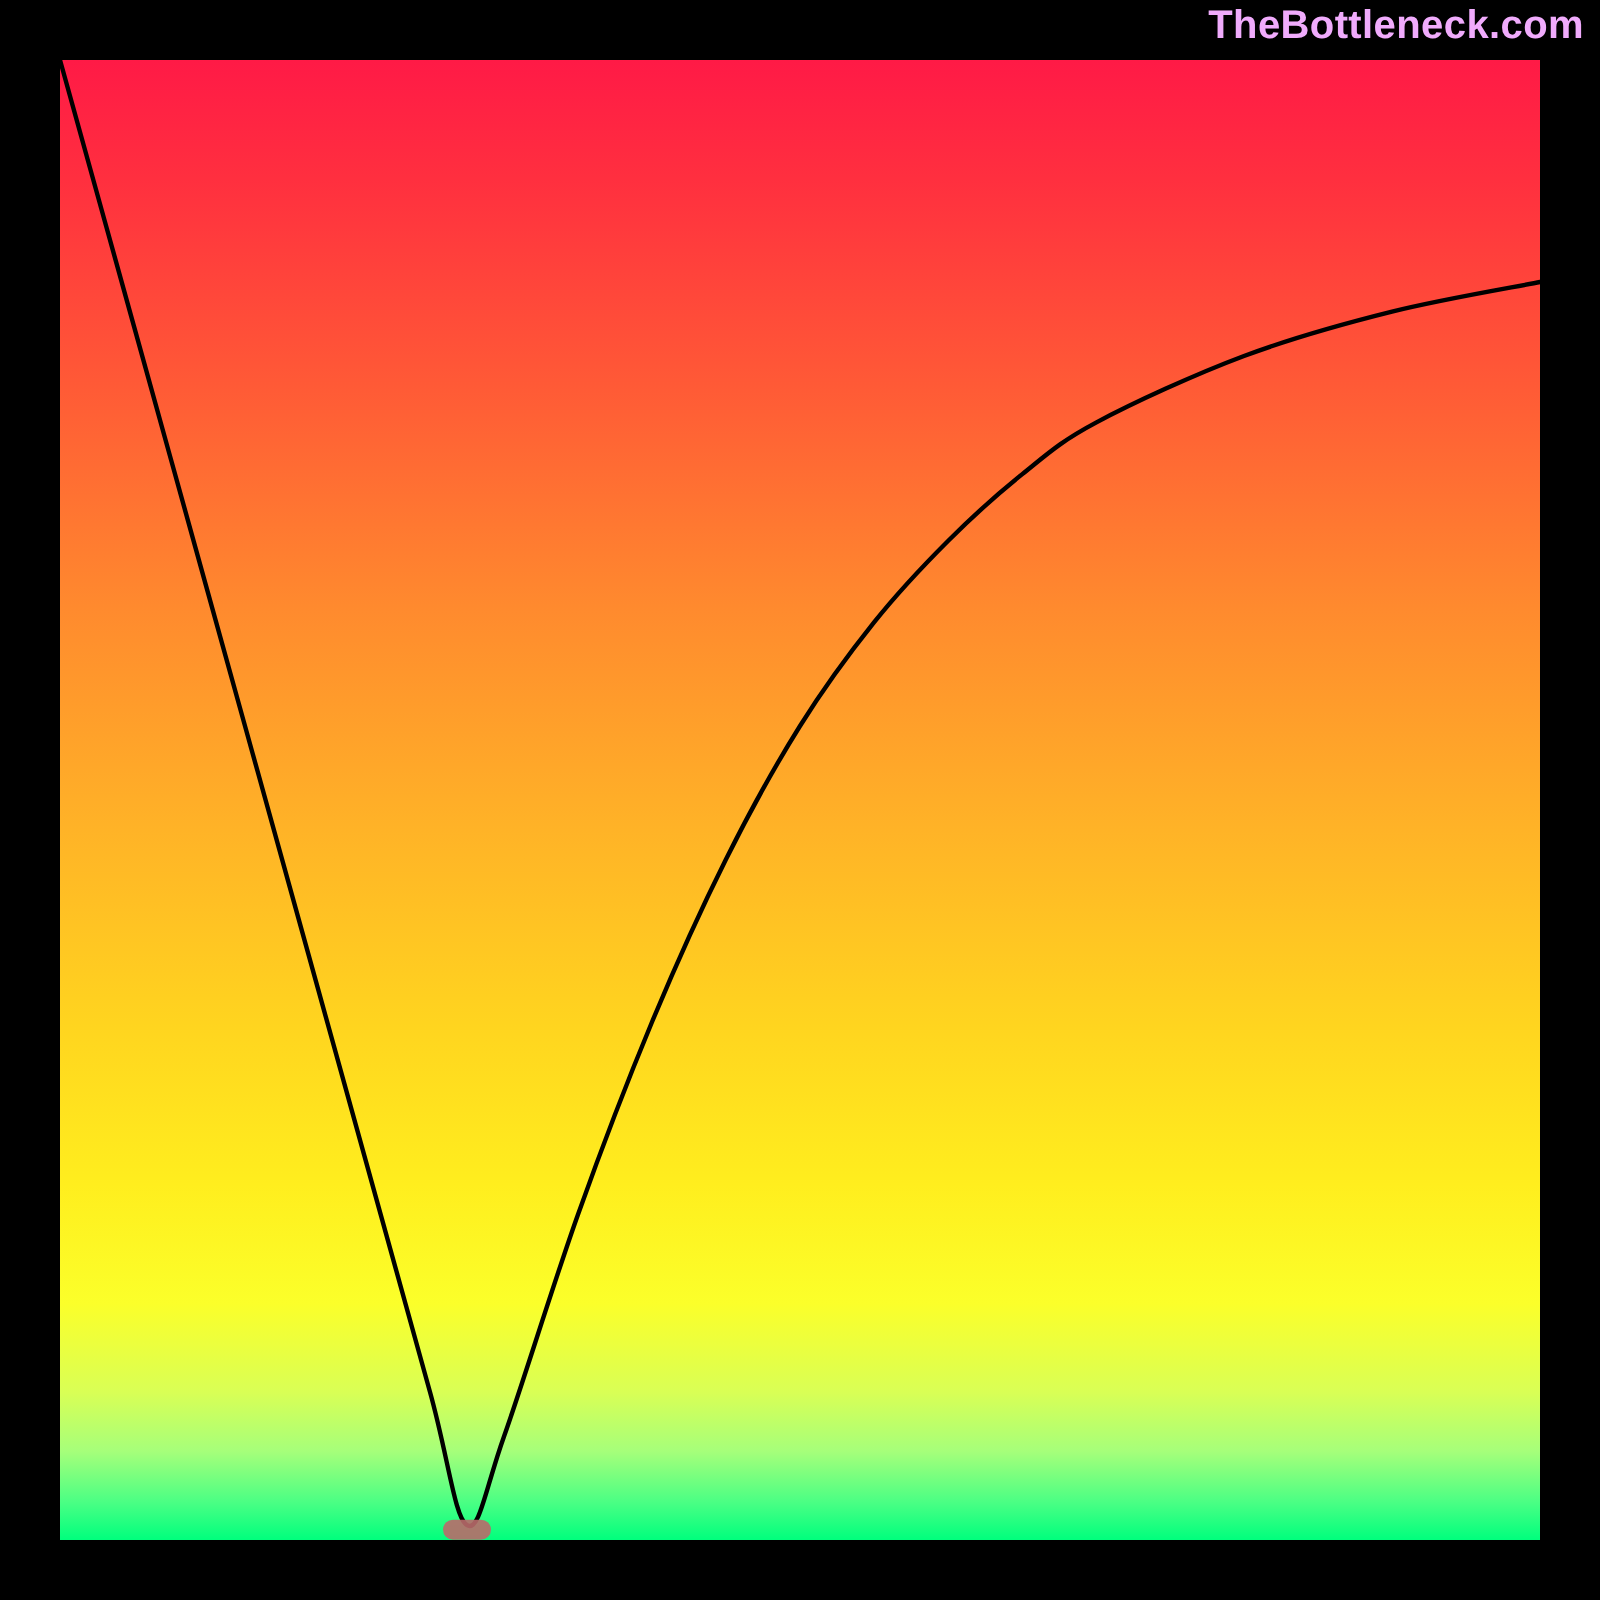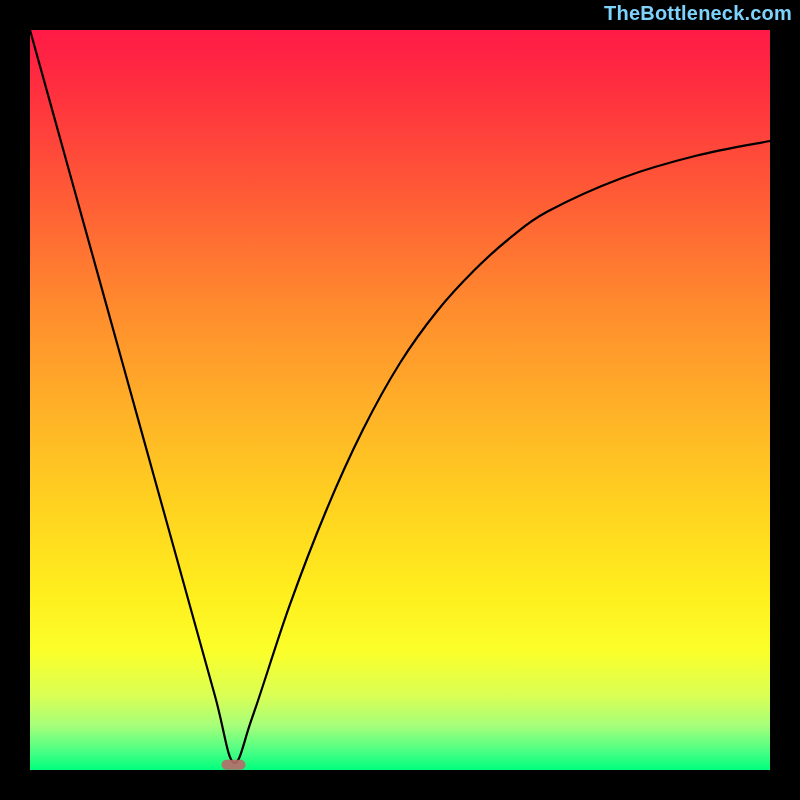--- a/index.html
+++ b/index.html
@@ -13,21 +13,21 @@
   .frame {
     position: relative;
     width: 800px;
     height: 800px;
     background: #000;
   }
   .watermark {
     position: absolute;
     top: 2px;
     right: 8px;
-    color: #7dd3fc;
+    color: #f0abfc;
     font-size: 20px;
     font-weight: 600;
     letter-spacing: 0.2px;
     user-select: none;
   }
   .plot-area {
     position: absolute;
     left: 30px;
     top: 30px;
     width: 740px;

